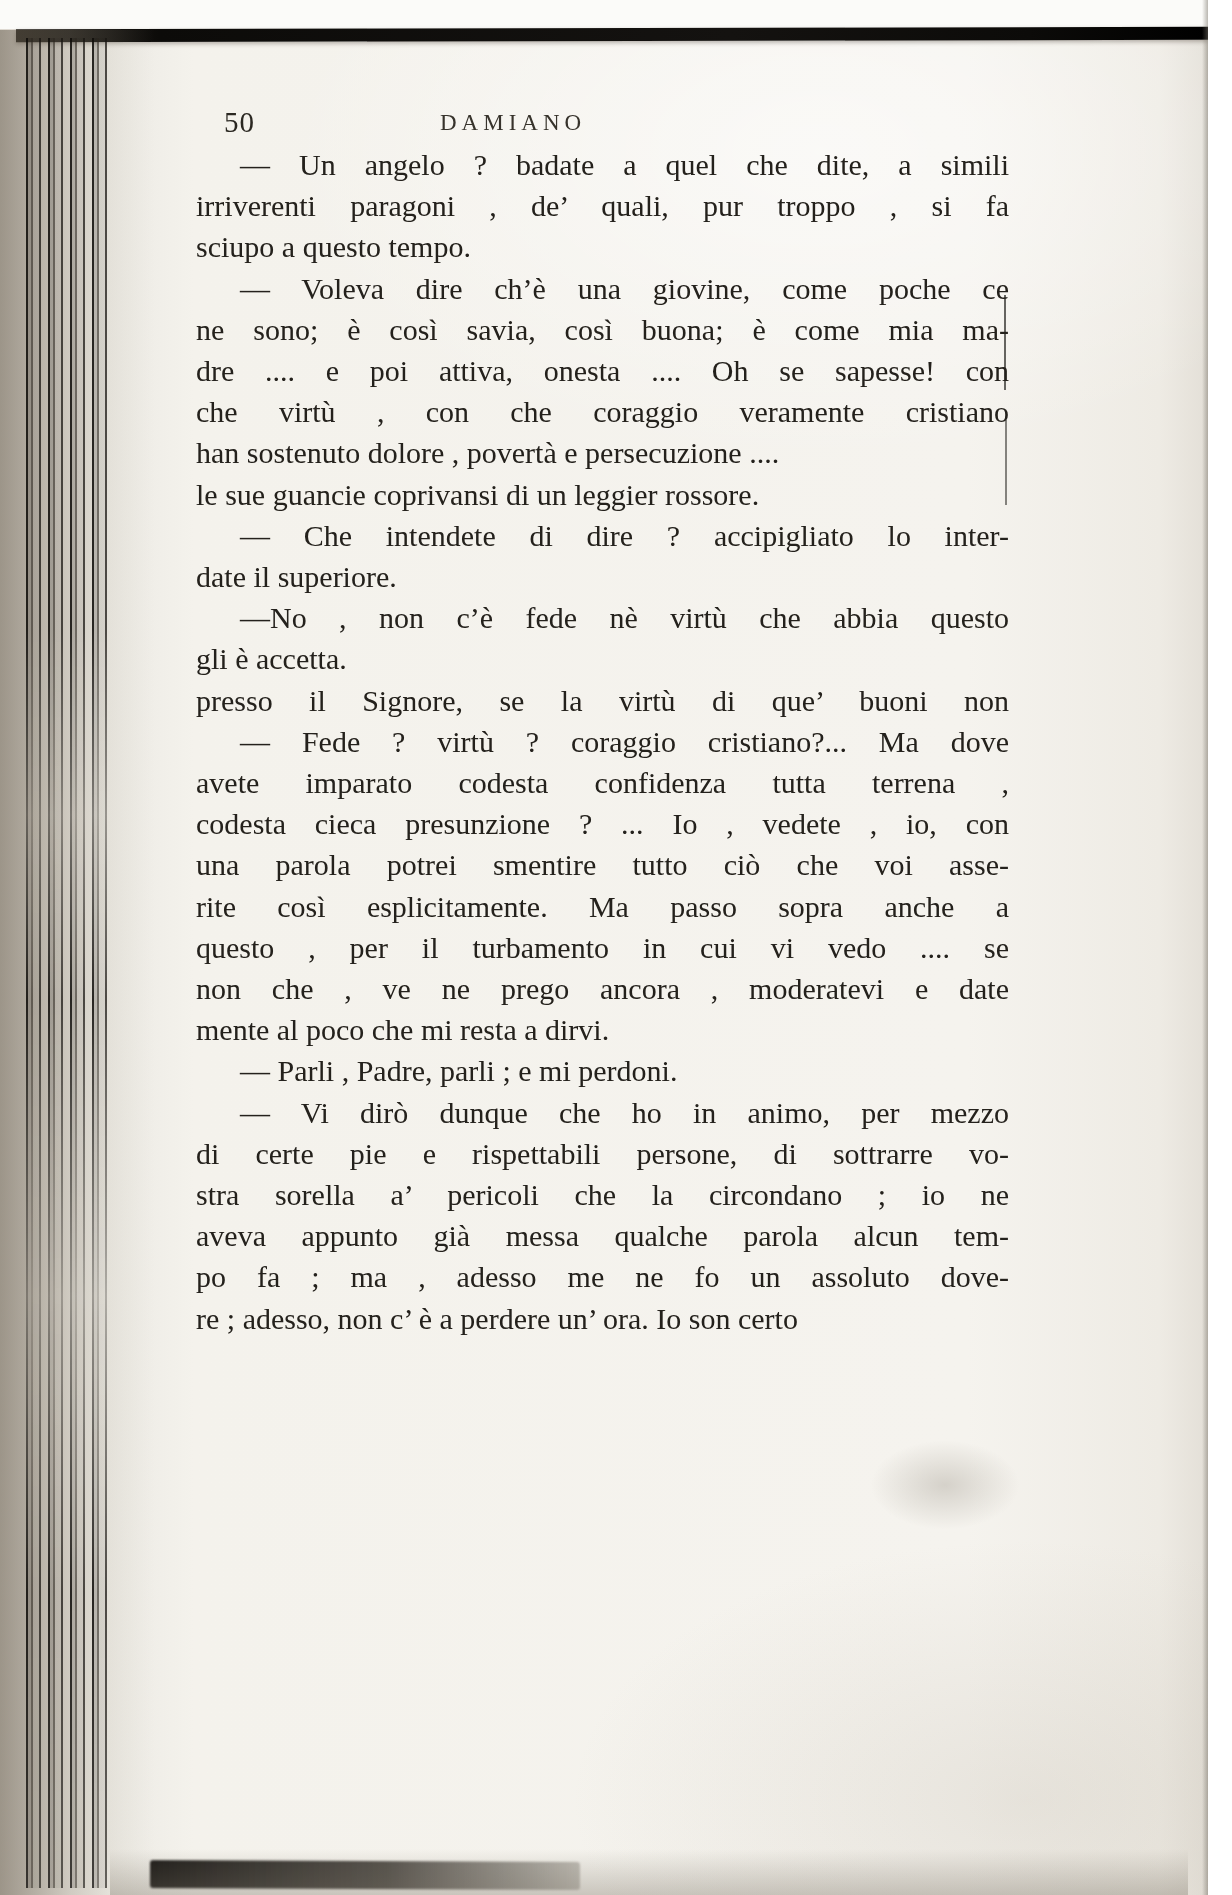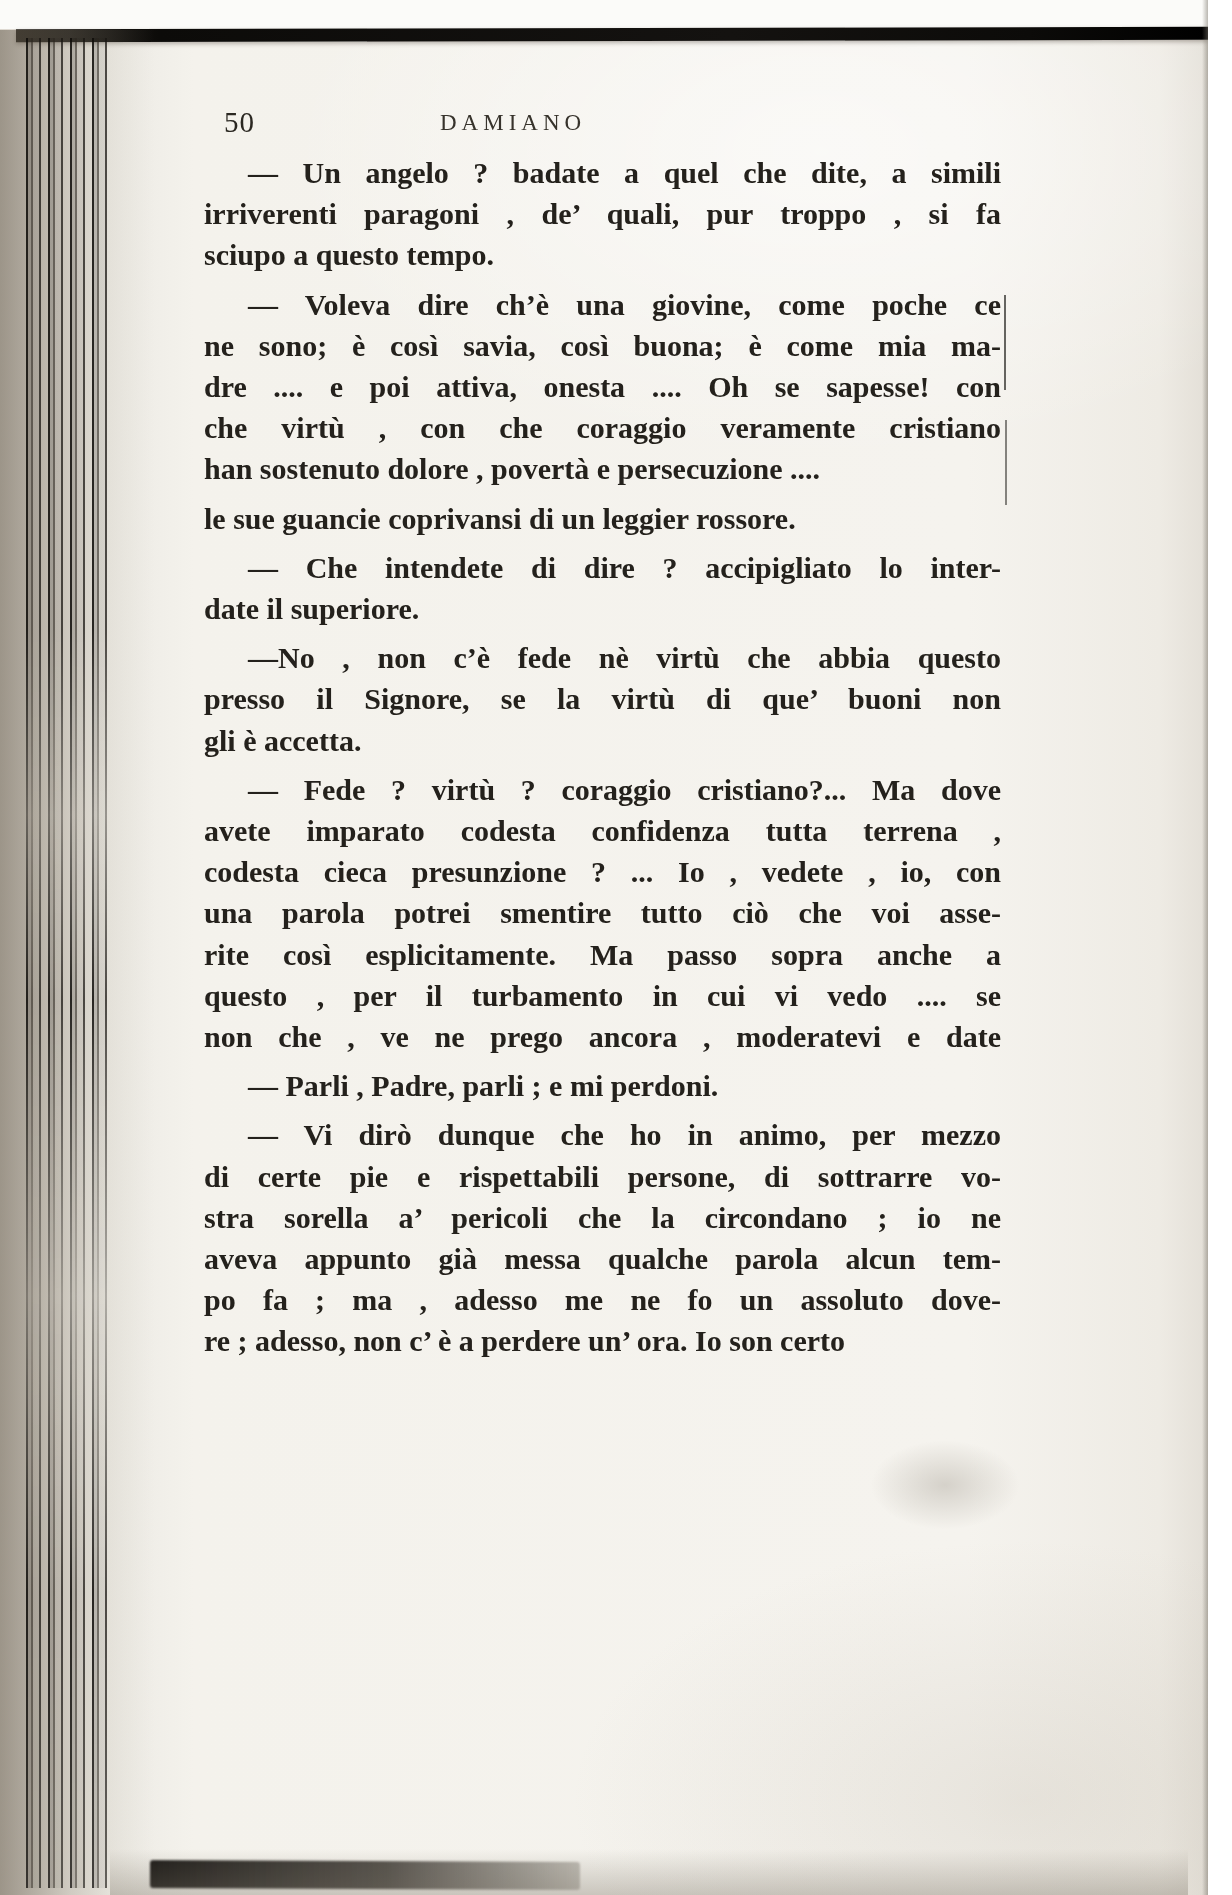--- a/index.html
+++ b/index.html
@@ -60,21 +60,21 @@
   }
   .margin-line-a{position:absolute;left:1004px;top:295px;width:2px;height:95px;background:rgba(40,38,34,.7);}
   .margin-line-b{position:absolute;left:1005px;top:420px;width:2px;height:85px;background:rgba(40,38,34,.55);}
   .right-edge{position:absolute;right:0;top:0;width:6px;height:100%;background:linear-gradient(90deg,rgba(120,115,105,0),rgba(120,115,105,.5));}
 
   .running-head{position:absolute;top:106px;left:196px;width:813px;height:40px;}
   .pagenum{position:absolute;left:28px;top:0;font-size:29px;letter-spacing:1px;color:#2b2822;}
   .runtitle{position:absolute;left:244px;top:4px;font-size:23px;letter-spacing:5px;color:#37332c;}
 
   #text-block{position:absolute;top:144px;left:196px;width:813px;}
-  .paragraph{margin:8px;padding:0;font-weight:bold;}
+  .paragraph{margin:0;padding:0;}
   .line{
     font-size:30px;
     line-height:41.2px;
     text-align:justify;
     text-align-last:justify;
     color:var(--ink);
   }
   .line.last{text-align-last:left;}
   .line.indent{text-indent:44px;}
 </style>
@@ -113,31 +113,32 @@
       </div>
       <div class="paragraph">
         <div class="line last">le sue guancie coprivansi di un leggier rossore.</div>
       </div>
       <div class="paragraph">
         <div class="line indent">— Che intendete di dire ? accipigliato lo inter-</div>
         <div class="line last">date il superiore.</div>
       </div>
       <div class="paragraph">
         <div class="line indent">—No , non c’è fede nè virtù che abbia questo</div>
+        <div class="line last">gli è accetta.</div>
         <div class="line">presso il Signore, se la virtù di que’ buoni non</div>
-        <div class="line last">gli è accetta.</div>
       </div>
       <div class="paragraph">
         <div class="line indent">— Fede ? virtù ? coraggio cristiano?... Ma dove</div>
         <div class="line">avete imparato codesta confidenza tutta terrena ,</div>
         <div class="line">codesta cieca presunzione ? ... Io , vedete , io, con</div>
         <div class="line">una parola potrei smentire tutto ciò che voi asse-</div>
         <div class="line">rite così esplicitamente. Ma passo sopra anche a</div>
         <div class="line">questo , per il turbamento in cui vi vedo .... se</div>
         <div class="line">non che , ve ne prego ancora , moderatevi e date</div>
+        <div class="line last">mente al poco che mi resta a dirvi.</div>
       </div>
       <div class="paragraph">
         <div class="line indent last">— Parli , Padre, parli ; e mi perdoni.</div>
       </div>
       <div class="paragraph">
         <div class="line indent">— Vi dirò dunque che ho in animo, per mezzo</div>
         <div class="line">di certe pie e rispettabili persone, di sottrarre vo-</div>
         <div class="line">stra sorella a’ pericoli che la circondano ; io ne</div>
         <div class="line">aveva appunto già messa qualche parola alcun tem-</div>
         <div class="line">po fa ; ma , adesso me ne fo un assoluto dove-</div>

